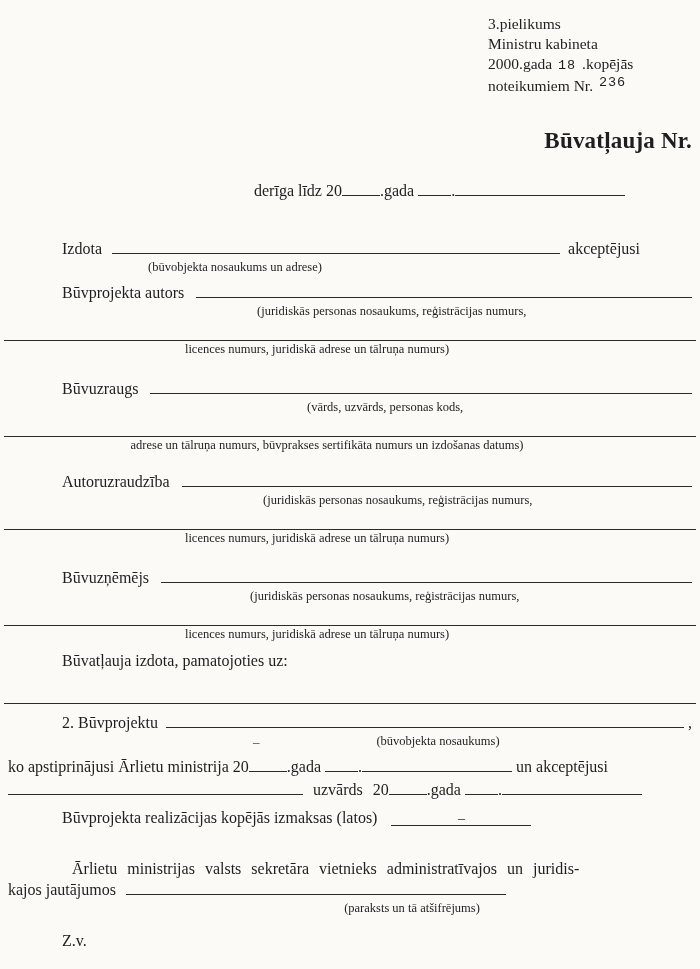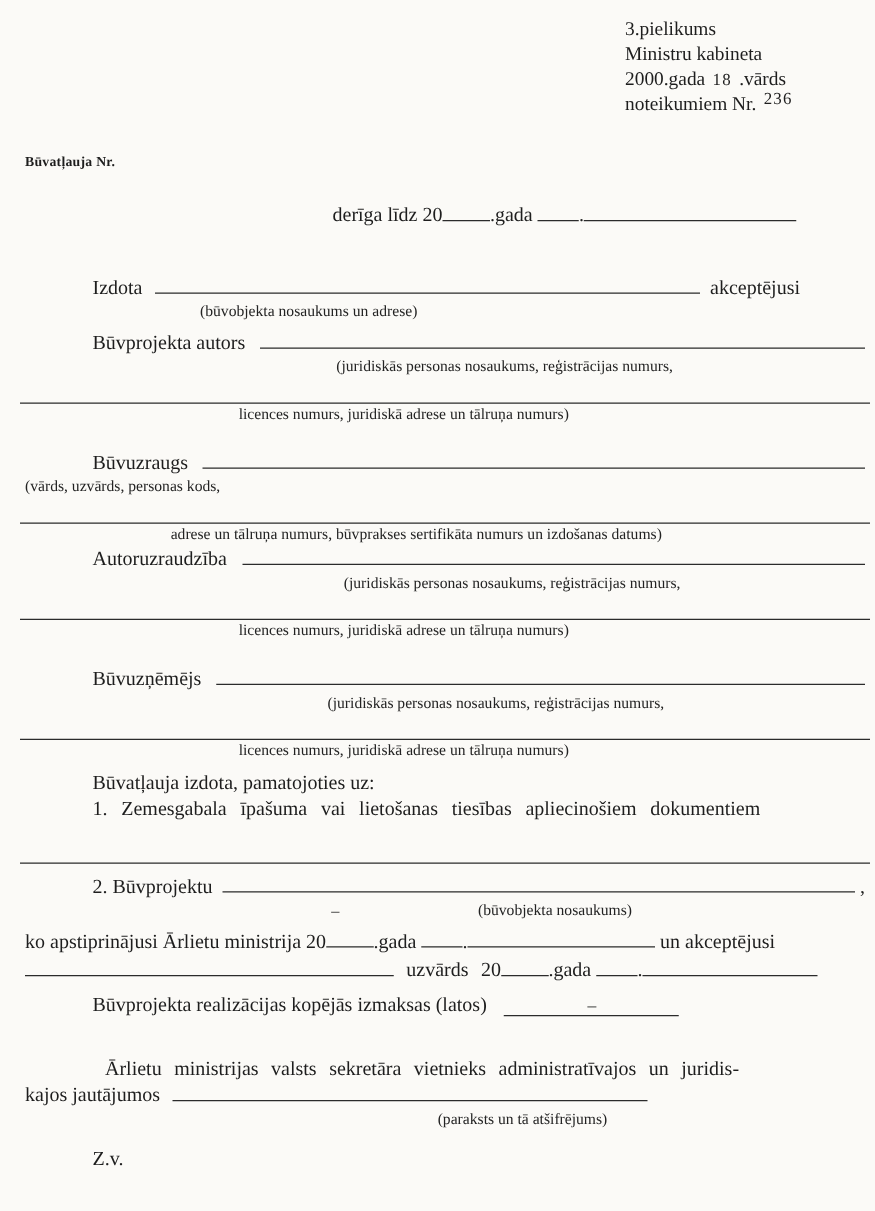--- a/index.html
+++ b/index.html
@@ -5,27 +5,27 @@
   * { box-sizing: border-box; }
   html, body { margin: 0; padding: 0; }
   body {
     width: 700px; height: 969px;
     background: #fbfaf7;
     color: #1e1e1e;
     font-family: "Liberation Serif", "DejaVu Serif", serif;
     font-size: 16px;
     overflow: hidden;
   }
-  .page { width: 700px; height: 819px; padding: 14px 8px 0 20px; }
+  .page { width: 700px; height: 819px; padding: 14px 8px 0 8px; }
 
   .hdr { margin-left: 480px; line-height: 21.5px; font-size: 15.5px; }
-  .typed { font-family: Liberation Serif, serif; font-size: 13.5px; letter-spacing: 1px; margin: 0 2px; }
+  .typed { font-family: Liberation Mono, monospace; font-size: 13.5px; letter-spacing: 1px; margin: 0 2px; }
   .sup { position: relative; top: -5px; }
 
-  .title { margin-top: 30px; text-align: left; font-weight: 700; font-size: 11px; letter-spacing: 0.2px; }
+  .title { margin-top: 30px; text-align: right; font-weight: 700; font-size: 23px; letter-spacing: 0.2px; }
 
   .row  { line-height: 20px; }
   .frow { display: flex; align-items: baseline; line-height: 20px; justify-content: space-between; }
   .lbl  { white-space: nowrap; flex: 0 0 auto; }
 
   .bl { display: inline-block; height: 13px; border-bottom: 1.2px solid #2b2b2b; vertical-align: baseline; }
   .grow { flex: 1 1 auto; }
   .w33 { width: 33px; }  .w38 { width: 38px; }  .w115 { width: 115px; } .w140 { width: 140px; } .w150 { width: 150px; }
   .w170 { width: 170px; } .w295 { width: 295px; } .w380 { width: 380px; }
   .blc { text-align: center; line-height: 11px; font-size: 14px; }
@@ -34,23 +34,23 @@
   .capc { text-align: center; position: relative; }
   .cap-line { position: relative; }
   .stray { position: absolute; top: 0; font-size: 13px; }
 
   .rule { height: 19px; border-bottom: 1.2px solid #2b2b2b; margin-left: -4px; margin-right: -4px; }
 
   .valid-row { margin-top: 27px; margin-left: 246px; }
 
   .ml6{margin-left:6px} .ml8{margin-left:8px} .ml10{margin-left:10px} .ml12{margin-left:12px}
   .ml54{margin-left:54px} .ml140{margin-left:140px} .ml242{margin-left:242px}
-  .ml249{margin-left:249px} .ml255{margin-left:255px} .ml299{}
+  .ml249{margin-left:249px} .ml255{margin-left:255px} .ml299{margin-left:299px}
   .mr4{margin-right:4px} .mr8{margin-right:8px} .mr32{margin-right:32px} .mr52{margin-right:52px}
-  .mt1{margin-top:1px} .mt3{margin-top:3px} .mt7{margin-top:3px} .mt8{margin-top:8px}
+  .mt1{margin-top:1px} .mt3{margin-top:3px} .mt7{margin-top:19px} .mt8{margin-top:8px}
   .mt9{margin-top:9px} .mt11{margin-top:22px} .mt14{margin-top:14px} .mt15{margin-top:15px}
   .mt30{margin-top:30px} .mt38{margin-top:38px}
 
   .wide1 { word-spacing: 7px; }
   .wide2 { word-spacing: 6px; }
   .par1 { text-indent: 64px; line-height: 22px; }
   .shift-l33 { left: -33px; }
   .shift-l23 { left: -23px; }
   .shift-r88 { left: 88px; }
   .shift-r62 { left: 62px; }
@@ -59,21 +59,21 @@
 <body>
 
 <div class="page">
 
   <div class="hdr">
     <div class="row">3.pielikums</div>
     <div class="row">Ministru kabineta</div>
     <div class="row">
       <span>2000.gada</span>
       <span class="typed">18</span>
-      <span>.vārds</span>
+      <span>.kopējās</span>
     </div>
     <div class="row">
       <span>noteikumiem Nr.</span>
       <span class="typed sup">236</span>
     </div>
   </div>
 
   <div class="title">Būvatļauja Nr.</div>
 
   <div class="valid-row row">
@@ -114,21 +114,20 @@
 
   <div class="frow ml54 mt11">
     <span class="lbl">Būvuzņēmējs</span>
     <span class="bl grow ml12"></span>
   </div>
   <div class="caption ml242">(juridiskās personas nosaukums, reģistrācijas numurs,</div>
   <div class="rule mt3"></div>
   <div class="caption capc shift-l33">licences numurs, juridiskā adrese un tālruņa numurs)</div>
 
   <div class="row ml54 mt9">Būvatļauja izdota, pamatojoties uz:</div>
-  <div class="row ml54 mt1 wide1">1. Zemesgabala īpašuma vai lietošanas tiesības apliecinošiem dokumentiem</div>
   <div class="rule mt14"></div>
 
   <div class="frow ml54 mt9">
     <span class="lbl">2. Būvprojektu</span>
     <span class="bl grow ml8 mr4"></span>
     <span class="lbl">,</span>
   </div>
   <div class="cap-line">
     <span class="stray" style="left:245px">–</span>
     <div class="caption capc shift-r88">(būvobjekta nosaukums)</div>

